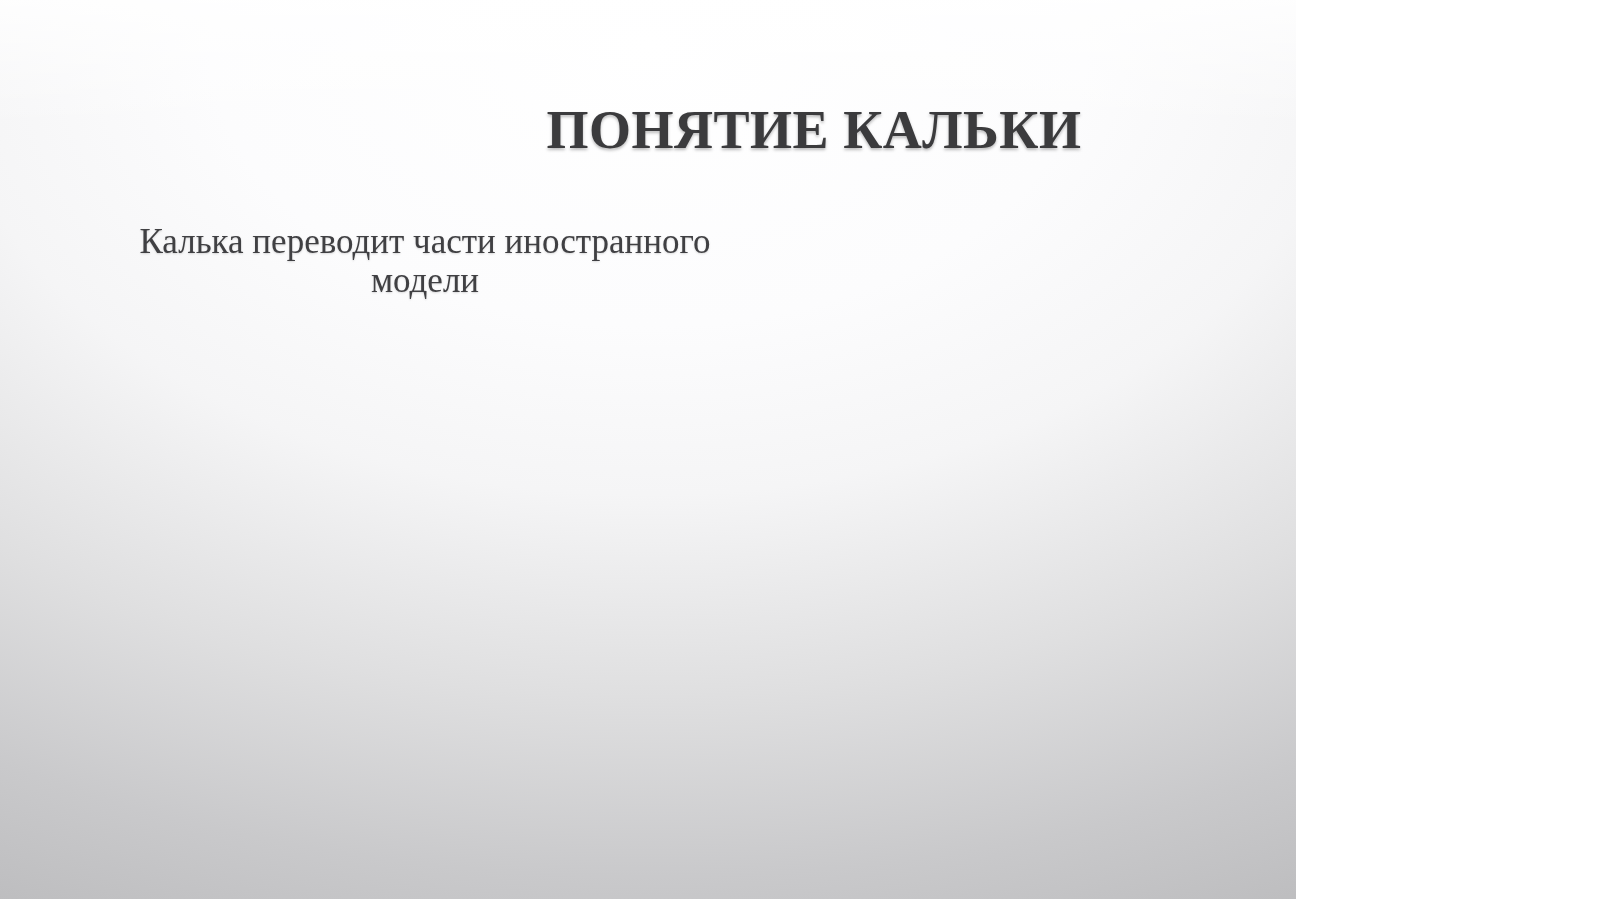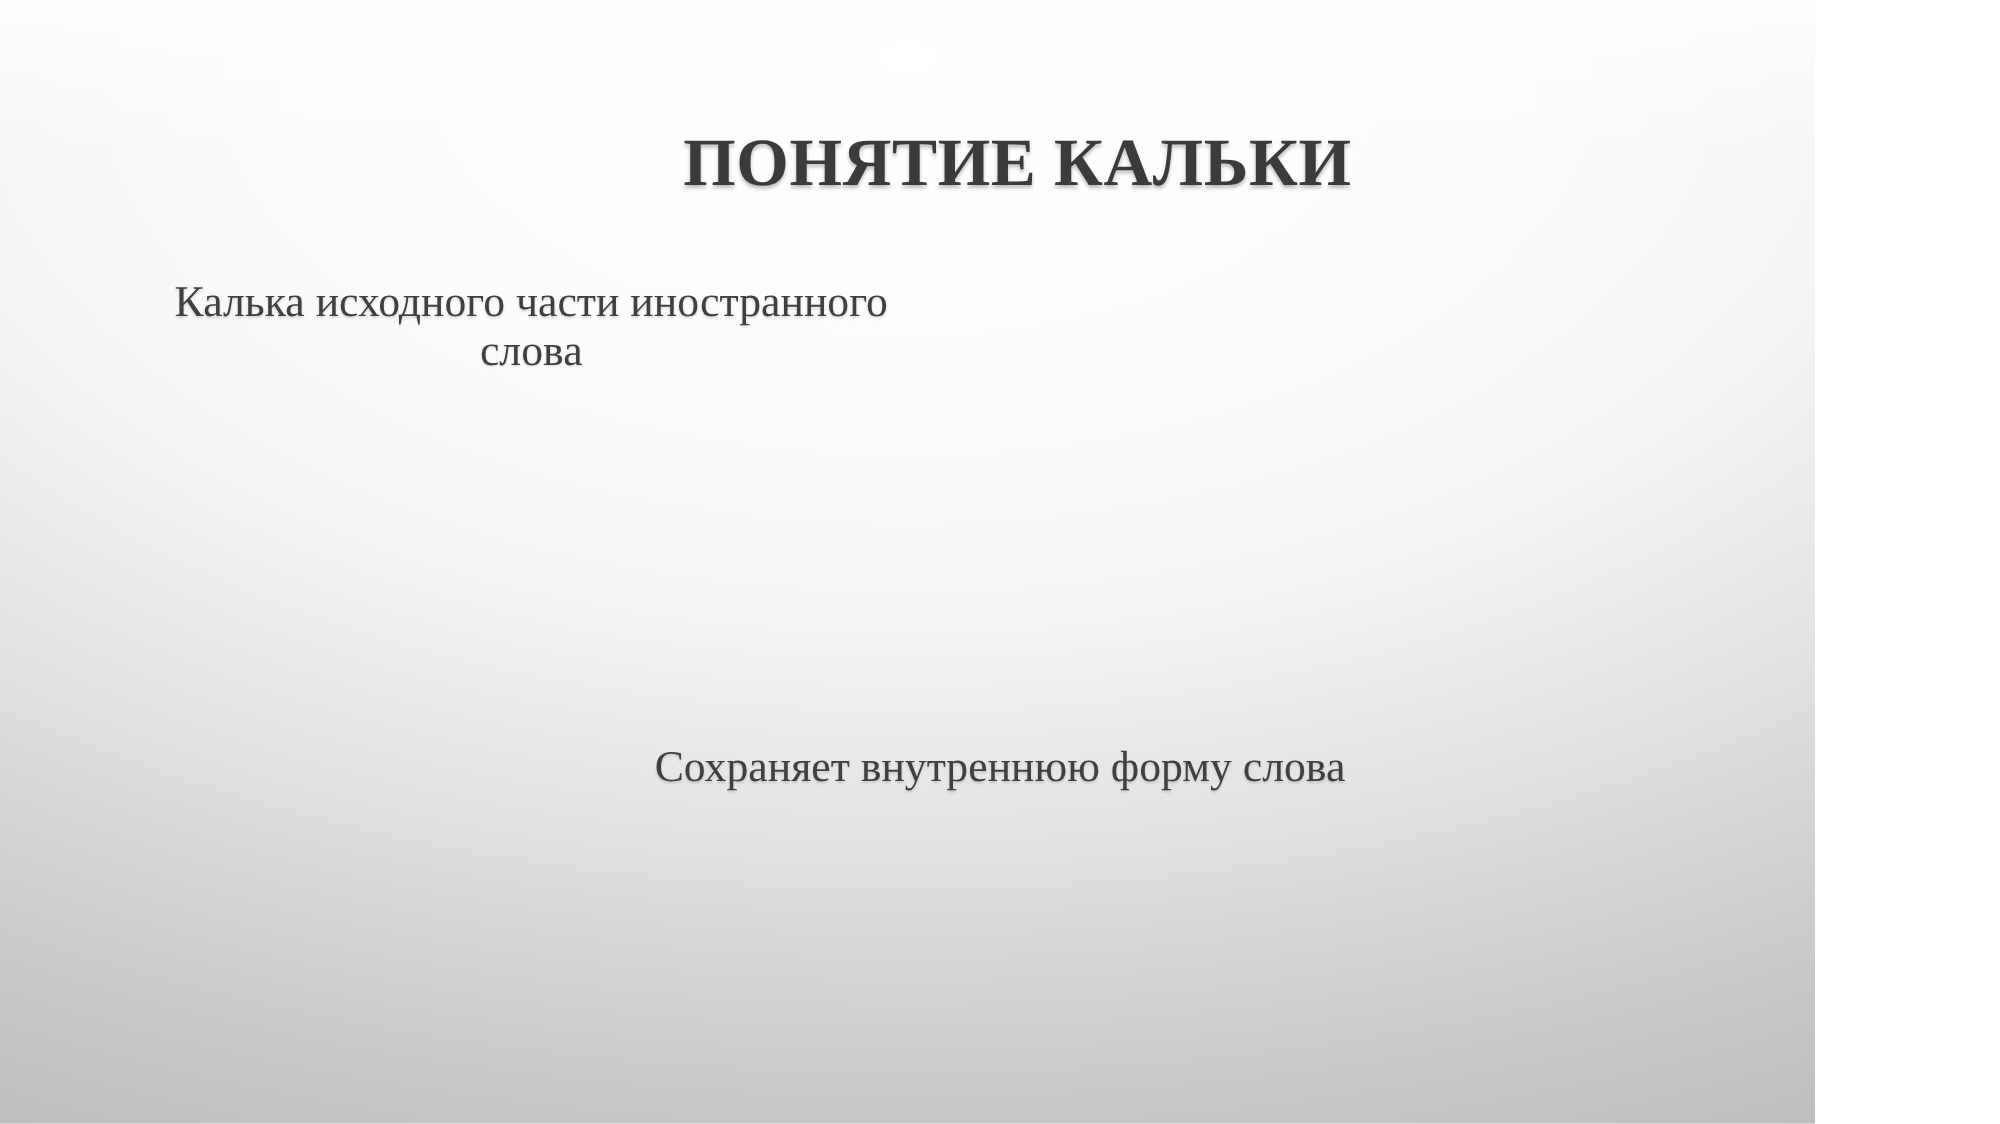--- a/index.html
+++ b/index.html
@@ -7,21 +7,21 @@
     padding: 0;
   }
   body {
     width: 1600px;
     height: 899px;
     overflow: hidden;
     font-family: "Liberation Serif", "DejaVu Serif", serif;
   }
   .slide {
     position: relative;
-    width: 1452px;
+    width: 1296px;
     height: 899px;
     background:
       linear-gradient(to bottom, rgba(255,255,255,0.85) 0%, rgba(255,255,255,0) 14%),
       radial-gradient(ellipse 135% 125% at 50% 5%,
         #ffffff 0%,
         #fcfcfd 25%,
         #f5f5f6 40%,
         #dfdfe0 58%,
         #c9c9cb 74%,
         #bdbdbf 85%,
@@ -64,18 +64,17 @@
     width: 700px;
   }
 </style>
 </head>
 <body>
 
 <div class="slide">
 
   <h1 class="slide-title">ПОНЯТИЕ КАЛЬКИ</h1>
 
-  <div class="text-block top-left">Калька исходного части иностранного слова</div>
+  <div class="text-block top-left">Калька переводит части иностранного модели</div>
 
 
-  <div class="text-block bottom-center">Сохраняет внутреннюю форму слова</div>
 
 </div>
 
 </body></html>

